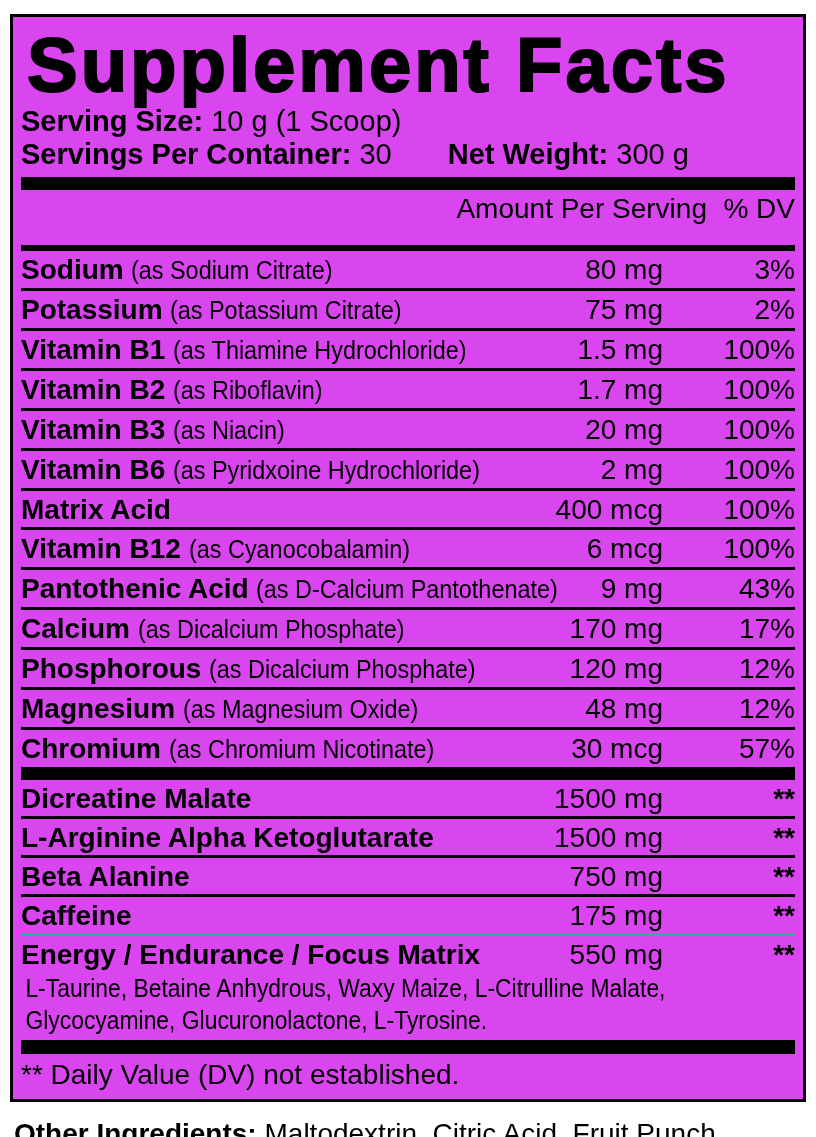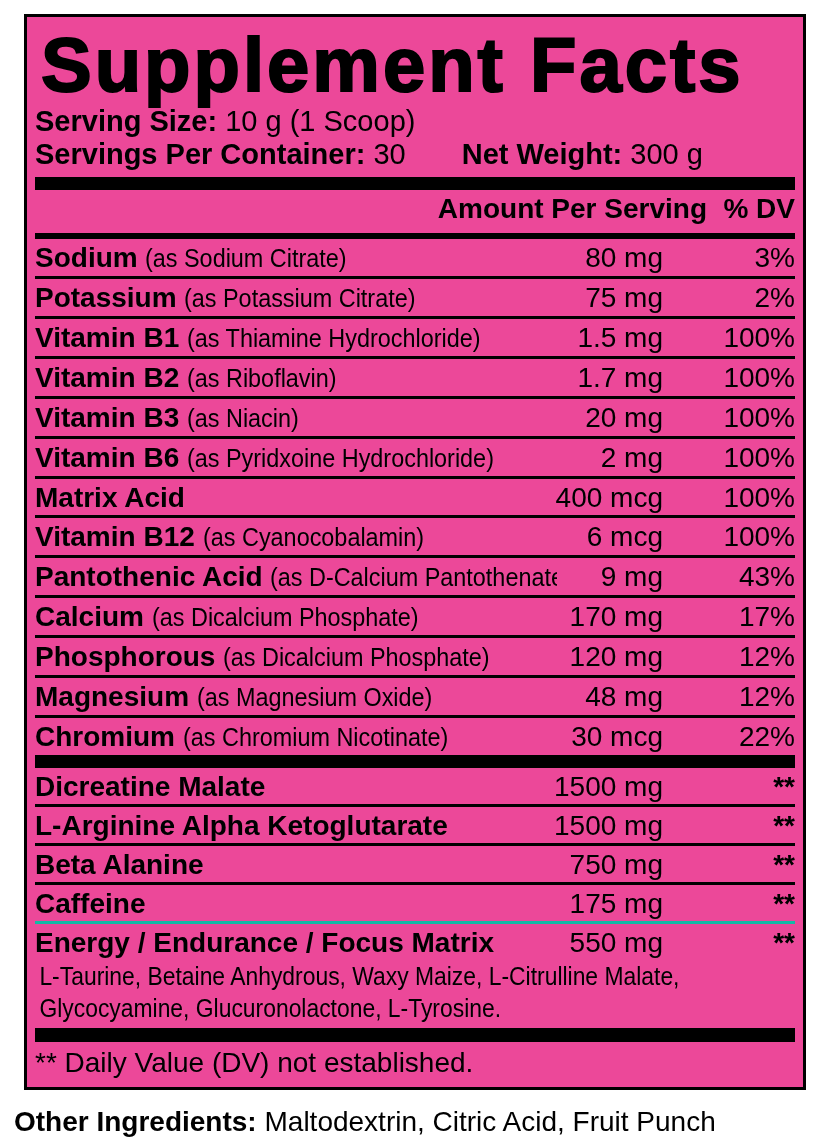--- a/index.html
+++ b/index.html
@@ -5,24 +5,24 @@
   * { box-sizing: border-box; }
   html, body {
     margin: 0; padding: 0;
     width: 816px; height: 1137px;
     background: #ffffff;
     color: #000000;
     font-family: "Liberation Sans", sans-serif;
     overflow: hidden;
   }
   .label-box {
-    margin: 14px 10px 0 24px;
+    margin: 14px 10px 0 10px;
     border: 3px solid #000;
     padding: 0 8px 5px 8px;
-    background: #ec4899;
+    background: #d946ef;
   }
   .title {
     font-size: 76px;
     font-weight: bold;
     letter-spacing: 3px;
     line-height: 1.0;
     -webkit-text-stroke: 2px #000;
     white-space: nowrap;
     padding: 10px 0 2px 6px;
   }
@@ -43,23 +43,23 @@
     background: #000;
   }
   .bar-bottom {
     height: 14px;
     background: #000;
   }
   .hdr-row {
     display: flex;
     align-items: baseline;
     font-size: 28px;
-    font-weight: bold;
+    font-weight: normal;
     line-height: 33px;
-    padding: 2px 0 8px 0;
+    padding: 2px 0 20px 0;
   }
   .hdr-spacer { flex: 1; }
   .col-dv {
     width: 88px;
     text-align: right;
     flex: none;
   }
   .row {
     display: flex;
     align-items: baseline;
@@ -187,21 +187,21 @@
         <span class="dv-val">12%</span>
       </div>
       <div class="row">
         <span class="name"><b>Magnesium</b> <span class="detail">(as Magnesium Oxide)</span></span>
         <span class="amt">48 mg</span>
         <span class="dv-val">12%</span>
       </div>
       <div class="row">
         <span class="name"><b>Chromium</b> <span class="detail">(as Chromium Nicotinate)</span></span>
         <span class="amt">30 mcg</span>
-        <span class="dv-val">22%</span>
+        <span class="dv-val">57%</span>
       </div>
     </div>
 
   <div class="bar-thick" style="margin-top:0;"></div>
 
   <div class="rows blend" id="blend-rows">
       <div class="row">
         <span class="name"><b>Dicreatine Malate</b></span>
         <span class="amt">1500 mg</span>
         <span class="dv-val">**</span>

